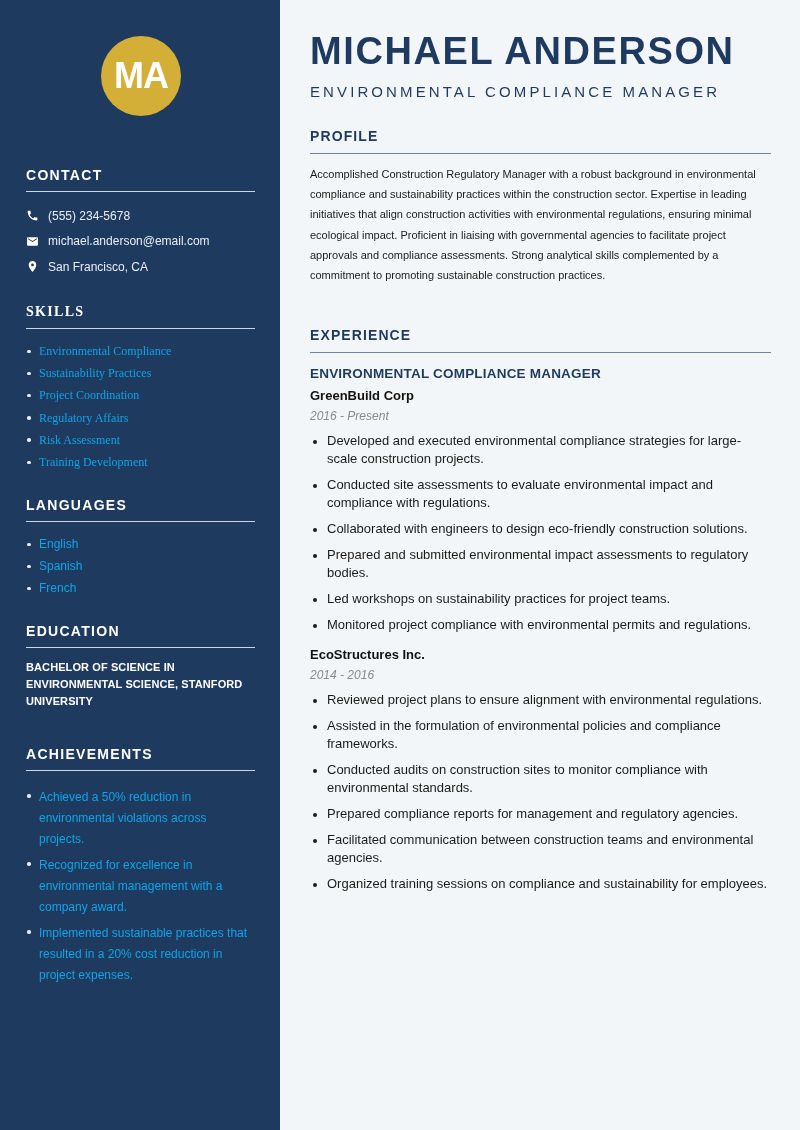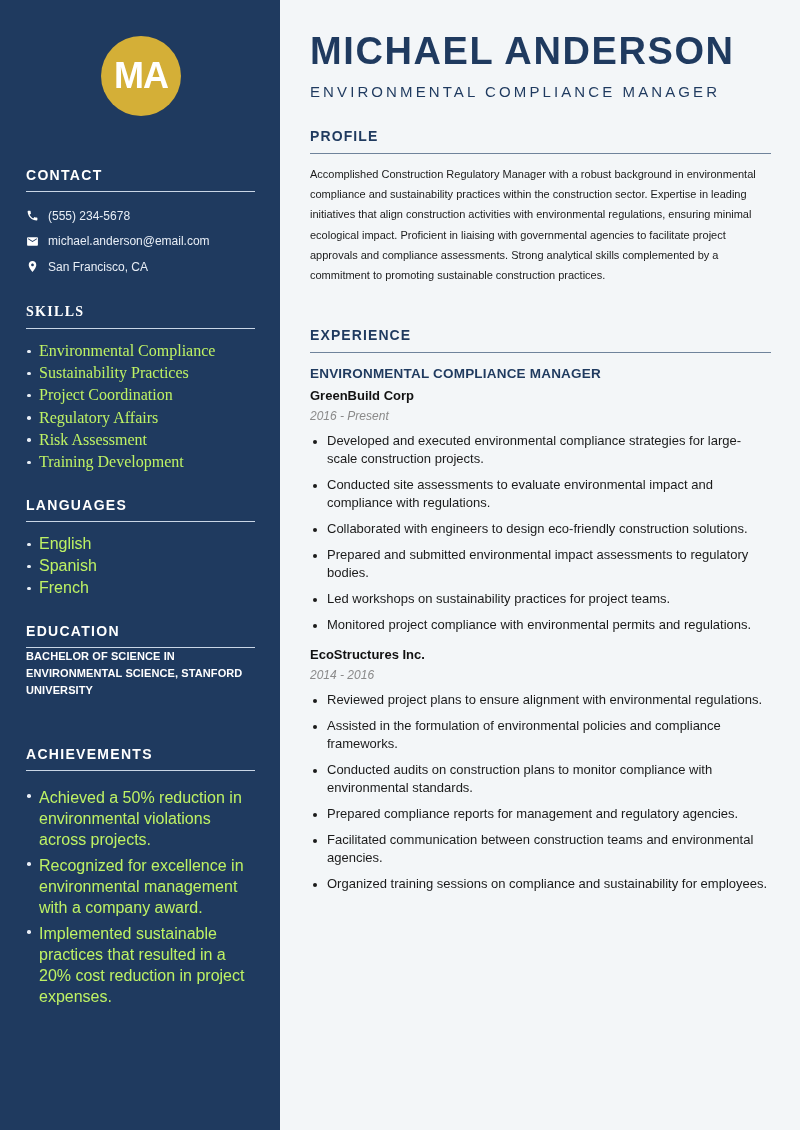--- a/index.html
+++ b/index.html
@@ -31,30 +31,30 @@
     }
     .contact-list { list-style: none; margin-top: 11px; }
     .contact-item {
       display: flex; align-items: center; height: 25.5px;
       font-size: 12px; color: #e8eef6;
     }
     .contact-item svg { width: 13px; height: 13px; margin-right: 9px; flex-shrink: 0; }
     .bullet-list { list-style: none; margin-top: 11px; }
     .bullet-list li {
       position: relative; padding-left: 13px;
-      font-size: 16px; color: #bef264; line-height: 22.2px;
+      font-size: 12px; color: #0ea5e9; line-height: 22.2px;
     }
     .bullet-list li::before {
       content: ""; position: absolute; left: 1px; top: 9.5px;
       width: 3.5px; height: 3.5px; border-radius: 50%; background: #e8eef6;
     }
     .ach-list li { line-height: 21px; margin-bottom: 5px; }
     .ach-list li::before { top: 7px; }
     .edu-text {
-      margin-top: 0; font-size: 11px; font-weight: 700;
+      margin-top: 11px; font-size: 11px; font-weight: 700;
       line-height: 17px; color: #ffffff; letter-spacing: 0.1px;
     }
 
     .main { position: absolute; left: 310px; top: 0; width: 461px; }
     .name {
       position: absolute; top: 30px; left: 0;
       font-size: 38px; font-weight: 700; color: #1f3a5f; letter-spacing: 1.6px;
       white-space: nowrap;
     }
     .role {
@@ -178,20 +178,20 @@
         <li>Monitored project compliance with environmental permits and regulations.</li>
       </ul>
     </div>
 
     <div style="margin-top:13px;">
       <div class="company">EcoStructures Inc.</div>
       <div class="dates">2014 - 2016</div>
       <ul class="job-list">
         <li>Reviewed project plans to ensure alignment with environmental regulations.</li>
         <li>Assisted in the formulation of environmental policies and compliance frameworks.</li>
-        <li>Conducted audits on construction plans to monitor compliance with environmental standards.</li>
+        <li>Conducted audits on construction sites to monitor compliance with environmental standards.</li>
         <li>Prepared compliance reports for management and regulatory agencies.</li>
         <li>Facilitated communication between construction teams and environmental agencies.</li>
         <li>Organized training sessions on compliance and sustainability for employees.</li>
       </ul>
     </div>
   </section>
 </main>
 
 </body></html>

